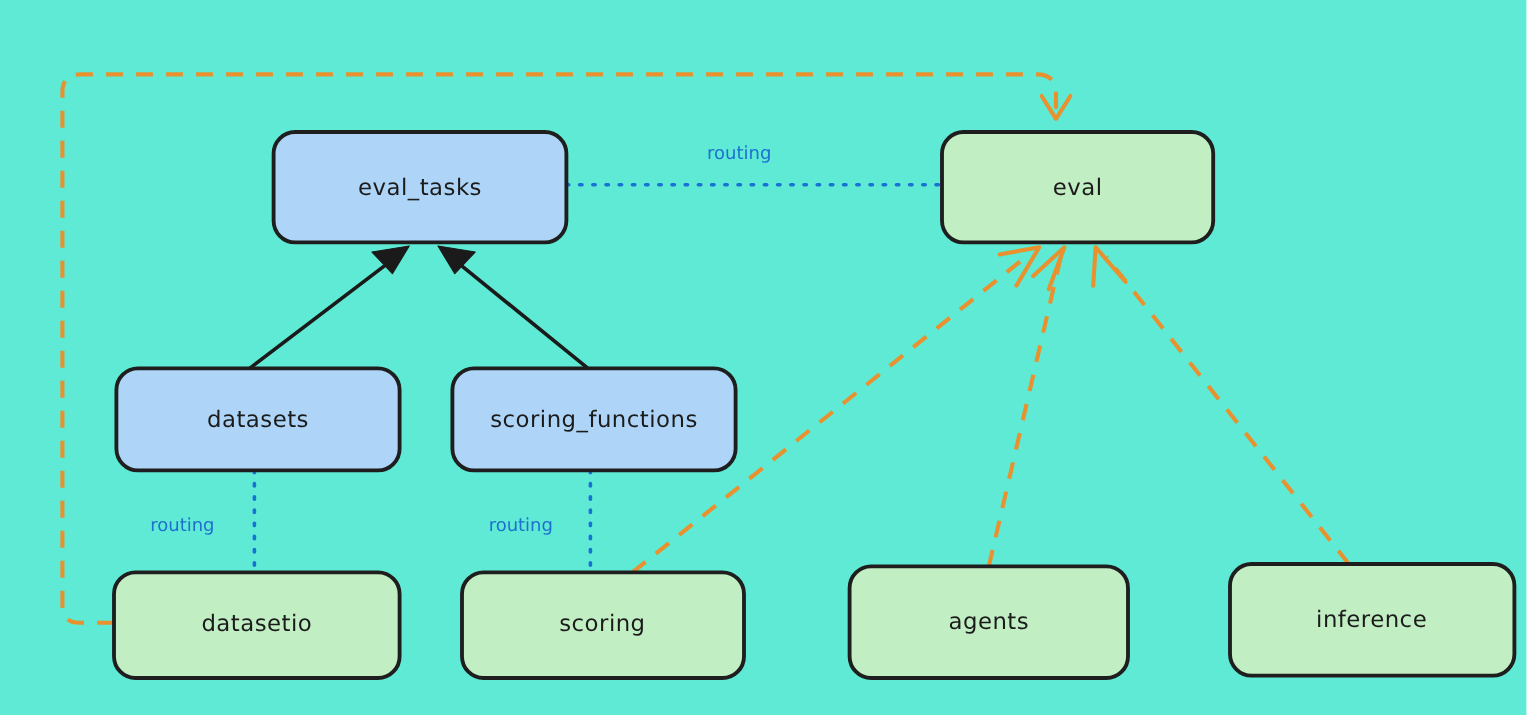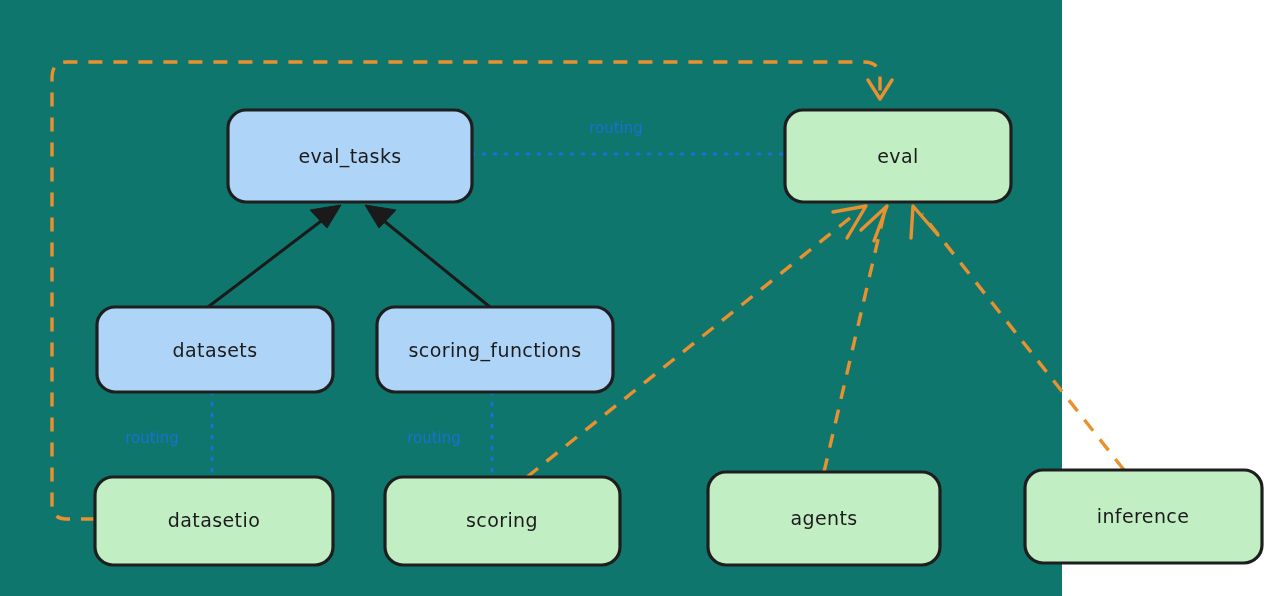--- a/index.html
+++ b/index.html
@@ -9,23 +9,23 @@
     background: #ffffff;
   }
   body {
     width: 1280px;
     height: 596px;
     font-family: "DejaVu Sans", sans-serif;
     overflow: hidden;
   }
   #diagram-root {
     position: relative;
-    width: 1062px;
+    width: 1272px;
     height: 596px;
-    background: #0f766e;
+    background: #5eead4;
   }
   svg#diagram-canvas {
     position: absolute;
     top: 0;
     left: 0;
     width: 1280px;
     height: 596px;
     display: block;
   }
   .node-shape {

